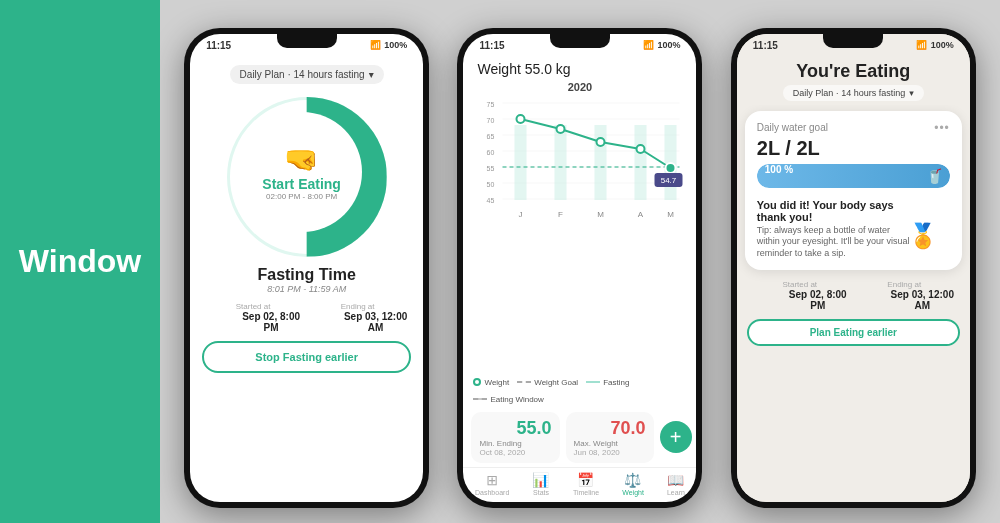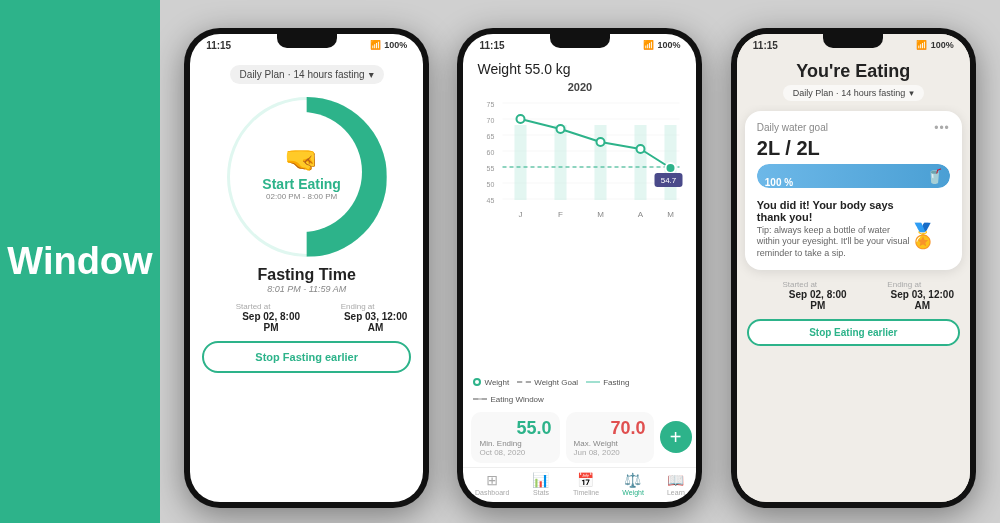--- a/index.html
+++ b/index.html
@@ -19,21 +19,21 @@
       width: 160px;
       height: 523px;
       background: #2db38a;
       display: flex;
       align-items: center;
       justify-content: center;
       z-index: 10;
     }
     .window-label span {
       color: white;
-      font-size: 38px;
+      font-size: 32px;
       font-weight: 700;
     }
 
     
     .phones-area {
       position: absolute;
       left: 160px;
       top: 6px;
       width: 840px;
       height: 523px;
@@ -370,21 +370,21 @@
       position: relative;
       overflow: hidden;
       margin: 4px 0;
     }
     .progress-bar-inner {
       background: linear-gradient(90deg, #6db8e8, #4a9fd4);
       border-radius: 20px;
       height: 100%;
       width: 100%;
       display: flex;
-      align-items: flex-end;
+      align-items: flex-start;
       padding-left: 8px;
     }
     .progress-text {
       color: white;
       font-size: 10px;
       font-weight: 700;
     }
     .water-glass-icon {
       position: absolute;
       right: 6px;
@@ -636,18 +636,18 @@
         <div class="dates-row2">
           <div class="date-item">
             <div class="date-label">Started at</div>
             <div class="date-value">Sep 02, 8:00 PM</div>
           </div>
           <div class="date-item">
             <div class="date-label">Ending at</div>
             <div class="date-value">Sep 03, 12:00 AM</div>
           </div>
         </div>
-        <div class="stop-btn2">Stop Eating earlier</div>
+        <div class="stop-btn2">Plan Eating earlier</div>
       </div>
     </div>
   </div>
 
 </div>
 
 </body></html>

